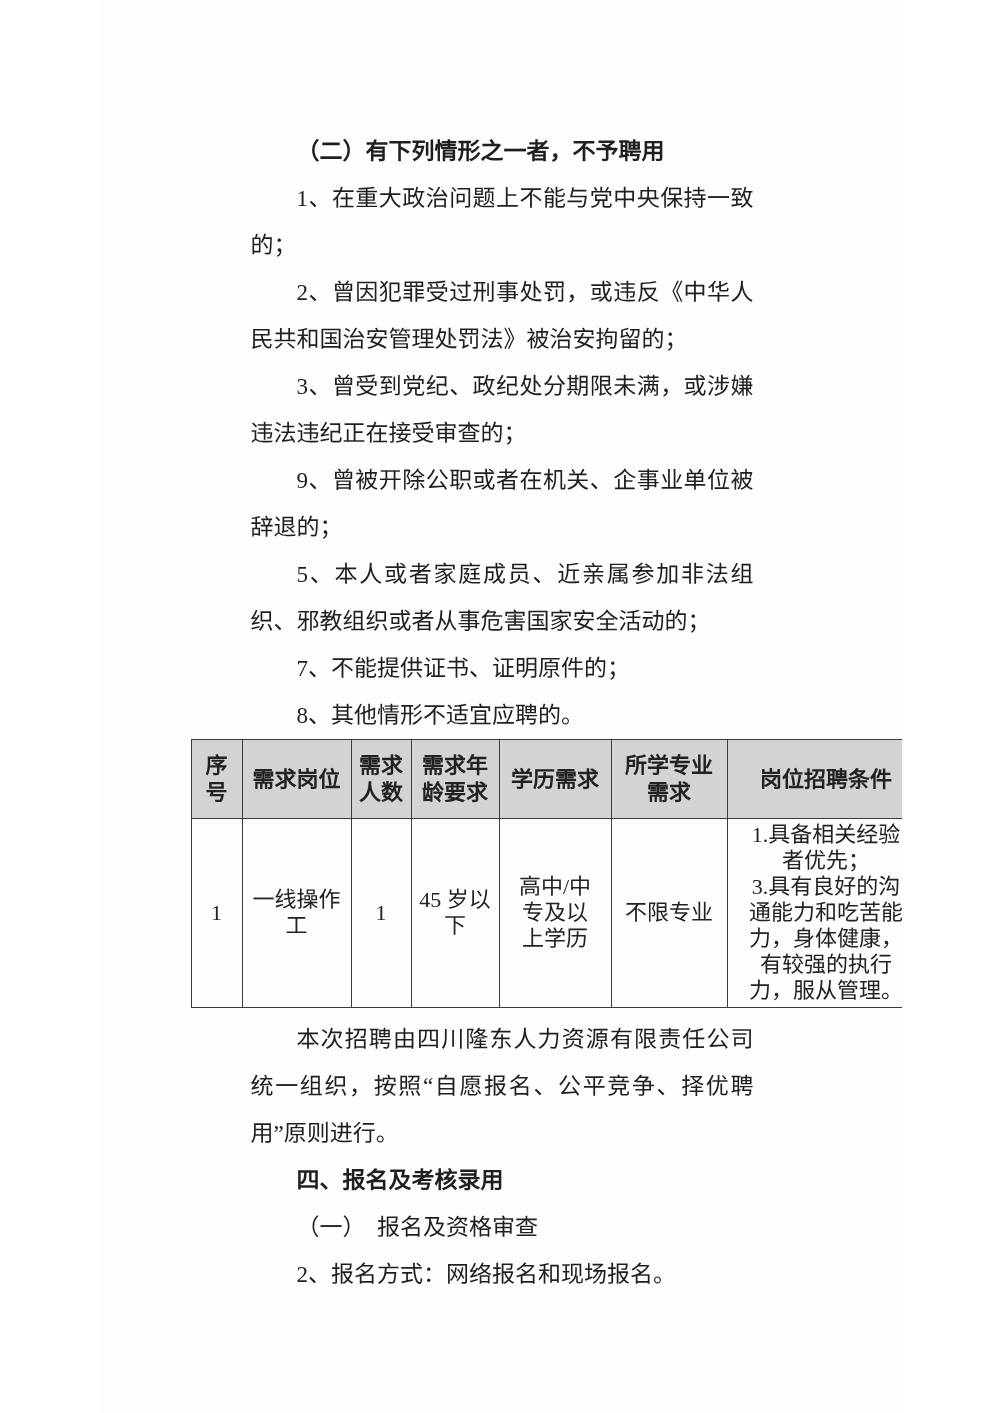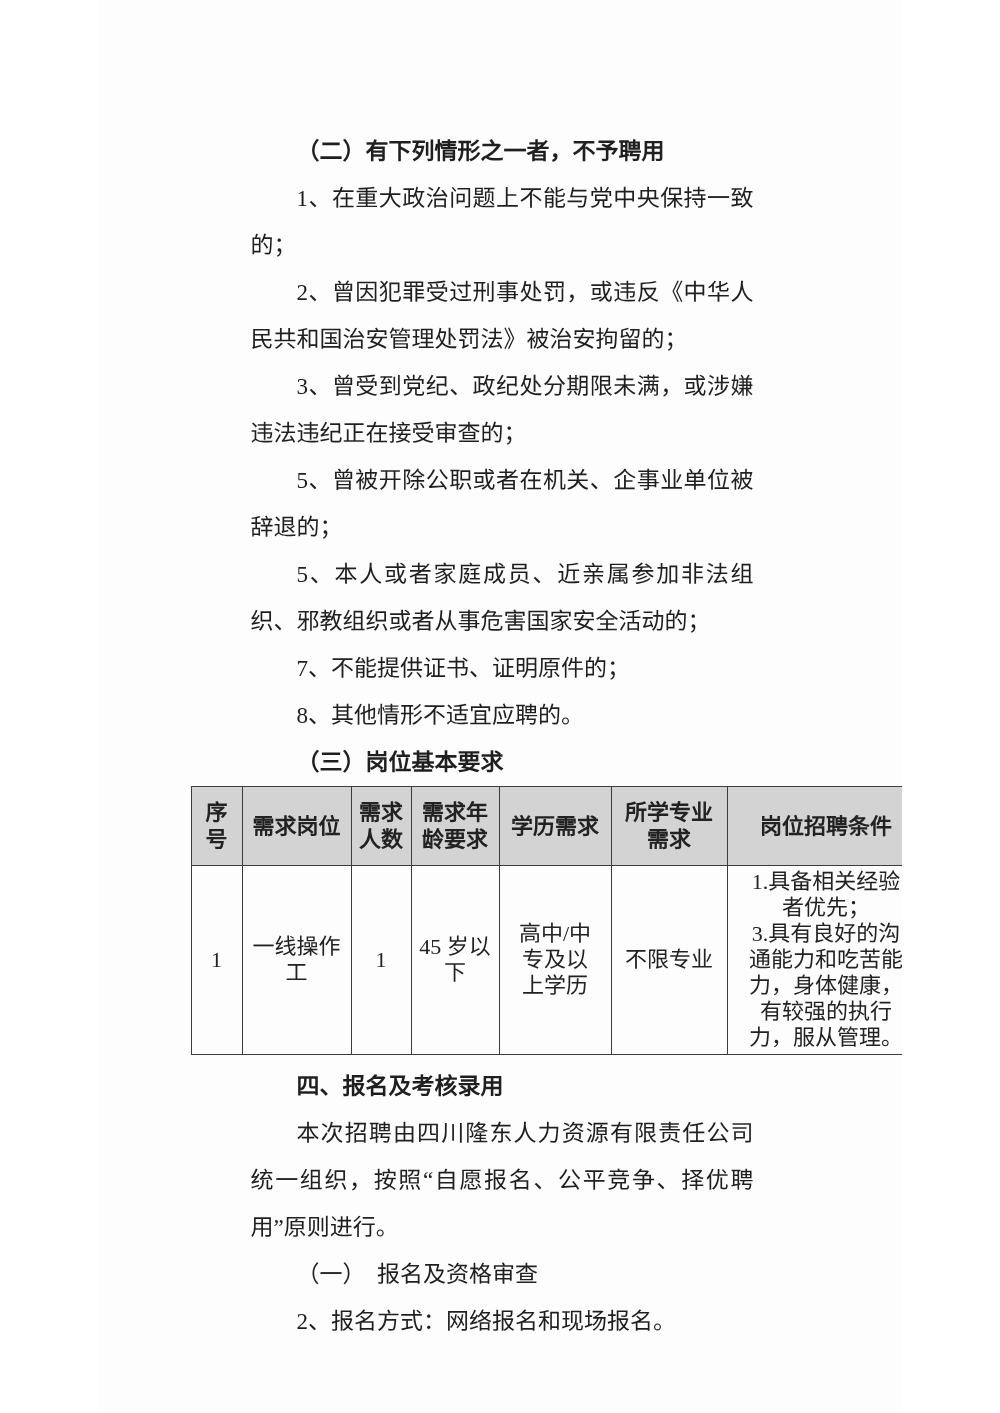--- a/index.html
+++ b/index.html
@@ -70,28 +70,27 @@
 </head>
 <body>
 
 <div class="page">
 
   <section>
     <p class="para heading">（二）有下列情形之一者，不予聘用</p>
     <p class="para">1、在重大政治问题上不能与党中央保持一致的；</p>
     <p class="para">2、曾因犯罪受过刑事处罚，或违反《中华人民共和国治安管理处罚法》被治安拘留的；</p>
     <p class="para">3、曾受到党纪、政纪处分期限未满，或涉嫌违法违纪正在接受审查的；</p>
-    <p class="para">5、曾被开除公职或者在机关、企事业单位被辞退的；</p>
+    <p class="para">9、曾被开除公职或者在机关、企事业单位被辞退的；</p>
     <p class="para">5、本人或者家庭成员、近亲属参加非法组织、邪教组织或者从事危害国家安全活动的；</p>
     <p class="para">7、不能提供证书、证明原件的；</p>
     <p class="para">8、其他情形不适宜应聘的。</p>
   </section>
 
   <section>
-    <p class="para heading">（三）岗位基本要求</p>
 
     <div class="table-wrap">
       <table class="req-table">
         <colgroup>
           <col style="width:51px">
           <col style="width:109px">
           <col style="width:60px">
           <col style="width:88px">
           <col style="width:112px">
           <col style="width:116px">
@@ -123,19 +122,19 @@
               <p class="cond-line">3.具有良好的沟通能力和吃苦能力，身体健康，有较强的执行力，服从管理。</p>
             </td>
             <td>5-6 万元/年</td>
           </tr>
         </tbody>
       </table>
     </div>
   </section>
 
   <section>
+    <p class="para">本次招聘由四川隆东人力资源有限责任公司统一组织，按照“自愿报名、公平竞争、择优聘用”原则进行。</p>
     <p class="para heading">四、报名及考核录用</p>
-    <p class="para">本次招聘由四川隆东人力资源有限责任公司统一组织，按照“自愿报名、公平竞争、择优聘用”原则进行。</p>
     <p class="para">（一）　报名及资格审查</p>
     <p class="para">2、报名方式：网络报名和现场报名。</p>
   </section>
 
 </div>
 
 </body></html>

